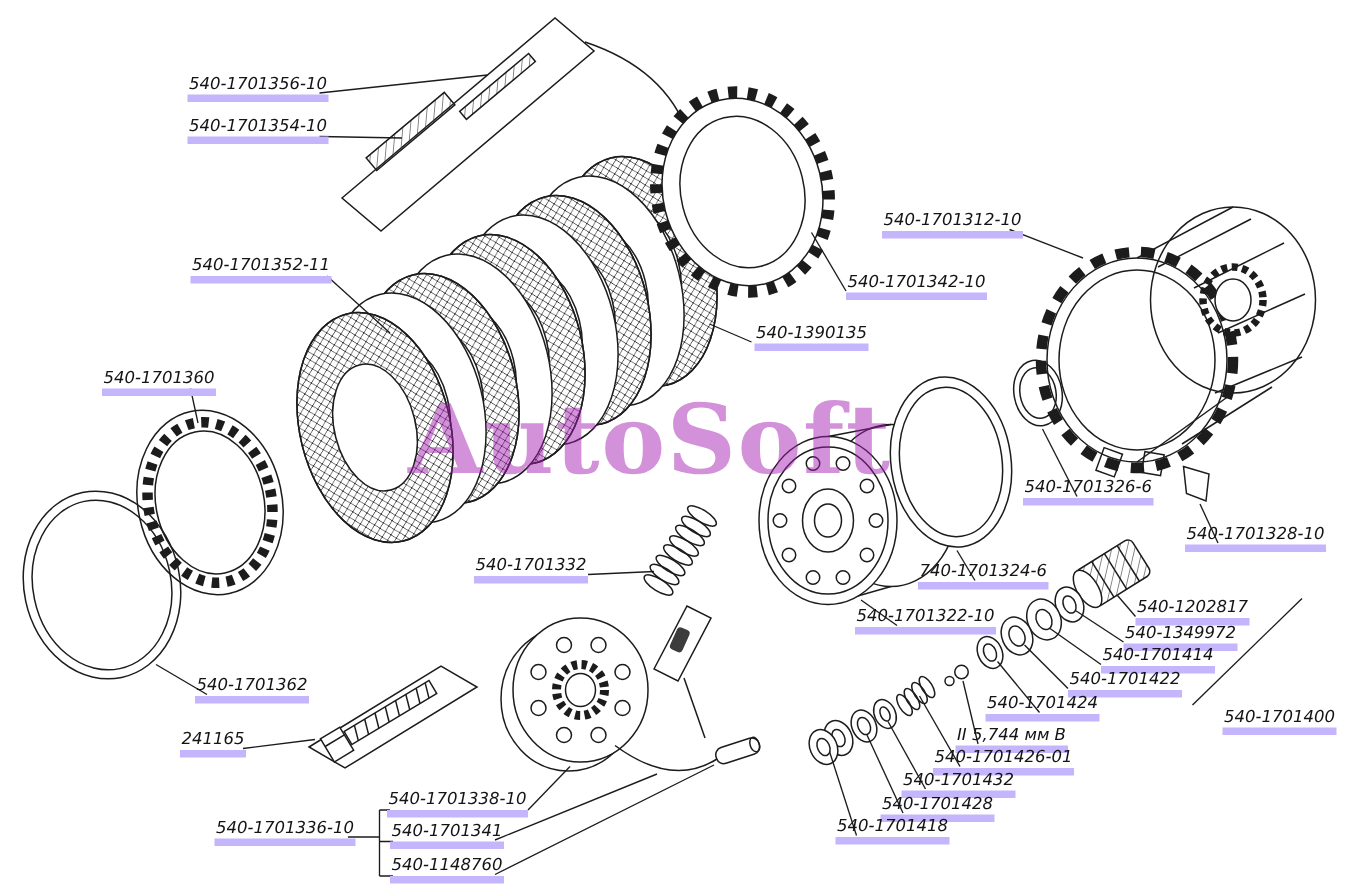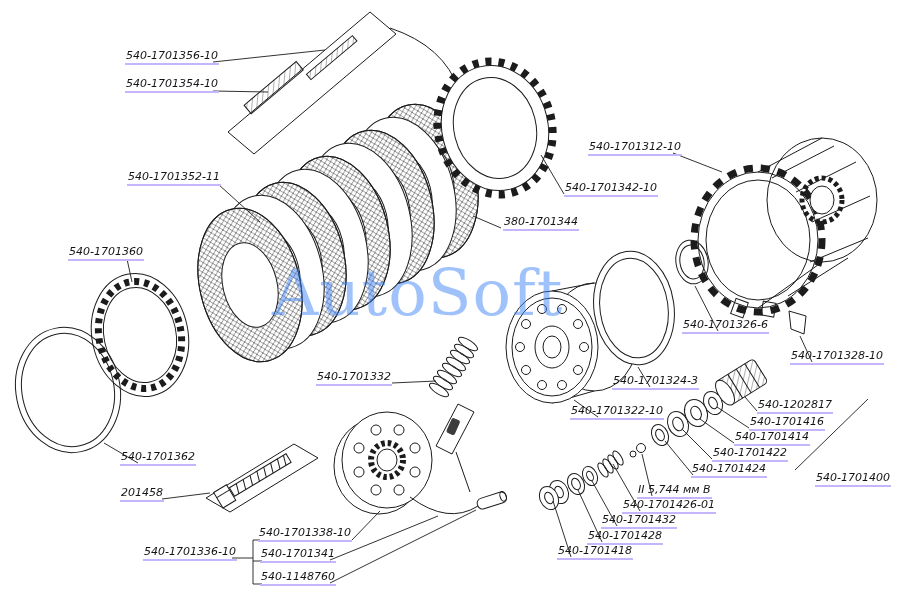--- a/index.html
+++ b/index.html
@@ -1,22 +1,22 @@
 <!DOCTYPE html>
 <html><head>
 <meta charset="utf-8">
 <style>
   html,body{margin:0;padding:0;background:#fff;}
   .stage{position:relative;width:900px;height:597px;background:#ffffff;overflow:hidden;
          font-family:"DejaVu Sans",sans-serif;}
   .stage svg{position:absolute;left:0;top:0;}
   .lbl{position:absolute;font:italic 11px/1.2 "DejaVu Sans",sans-serif;color:#141414;
-       border-bottom:2px solid #c4b5fd;padding:0 1px 1px 1px;white-space:nowrap;}
+       border-bottom:5px solid #c4b5fd;padding:0 1px 1px 1px;white-space:nowrap;}
   .watermark{position:absolute;left:272px;top:256px;font-family:"DejaVu Serif",serif;
-       font-weight:normal;font-size:64px;letter-spacing:1px;color:#3b82f6;opacity:.48;
+       font-weight:bold;font-size:64px;letter-spacing:1px;color:#a21caf;opacity:.48;
        user-select:none;pointer-events:none;}
 </style>
 </head>
 <body>
 
 <div class="stage">
 
 <svg width="900" height="597" viewBox="0 0 900 597">
   <defs>
     <pattern id="cross" width="6" height="6" patternUnits="userSpaceOnUse">
@@ -293,39 +293,39 @@
   </g>
 </svg>
 
 <div class="watermark">AutoSoft</div>
 
 <div>
   <div class="lbl" style="left:125px;top:49px">540-1701356-10</div>
   <div class="lbl" style="left:125px;top:77px">540-1701354-10</div>
   <div class="lbl" style="left:127px;top:170px">540-1701352-11</div>
   <div class="lbl" style="left:68px;top:245px">540-1701360</div>
-  <div class="lbl" style="left:120px;top:450px">540-1701362</div>
-  <div class="lbl" style="left:120px;top:486px">201458</div>
+  <div class="lbl" style="left:130px;top:450px">540-1701362</div>
+  <div class="lbl" style="left:120px;top:486px">241165</div>
   <div class="lbl" style="left:258px;top:526px">540-1701338-10</div>
   <div class="lbl" style="left:143px;top:545px">540-1701336-10</div>
   <div class="lbl" style="left:260px;top:547px">540-1701341</div>
   <div class="lbl" style="left:260px;top:570px">540-1148760</div>
   <div class="lbl" style="left:316px;top:370px">540-1701332</div>
   <div class="lbl" style="left:570px;top:404px">540-1701322-10</div>
-  <div class="lbl" style="left:612px;top:374px">540-1701324-3</div>
-  <div class="lbl" style="left:503px;top:215px">380-1701344</div>
+  <div class="lbl" style="left:612px;top:374px">740-1701324-6</div>
+  <div class="lbl" style="left:503px;top:215px">540-1390135</div>
   <div class="lbl" style="left:564px;top:181px">540-1701342-10</div>
   <div class="lbl" style="left:588px;top:140px">540-1701312-10</div>
   <div class="lbl" style="left:682px;top:318px">540-1701326-6</div>
   <div class="lbl" style="left:790px;top:349px">540-1701328-10</div>
   <div class="lbl" style="left:757px;top:398px">540-1202817</div>
-  <div class="lbl" style="left:749px;top:415px">540-1701416</div>
+  <div class="lbl" style="left:749px;top:415px">540-1349972</div>
   <div class="lbl" style="left:734px;top:430px">540-1701414</div>
   <div class="lbl" style="left:712px;top:446px">540-1701422</div>
-  <div class="lbl" style="left:691px;top:462px">540-1701424</div>
+  <div class="lbl" style="left:657px;top:462px">540-1701424</div>
   <div class="lbl" style="left:815px;top:471px">540-1701400</div>
   <div class="lbl" style="left:637px;top:483px">II 5,744 мм В</div>
   <div class="lbl" style="left:622px;top:498px">540-1701426-01</div>
   <div class="lbl" style="left:601px;top:513px">540-1701432</div>
   <div class="lbl" style="left:587px;top:529px">540-1701428</div>
   <div class="lbl" style="left:557px;top:544px">540-1701418</div>
 </div>
 
 </div>
 

